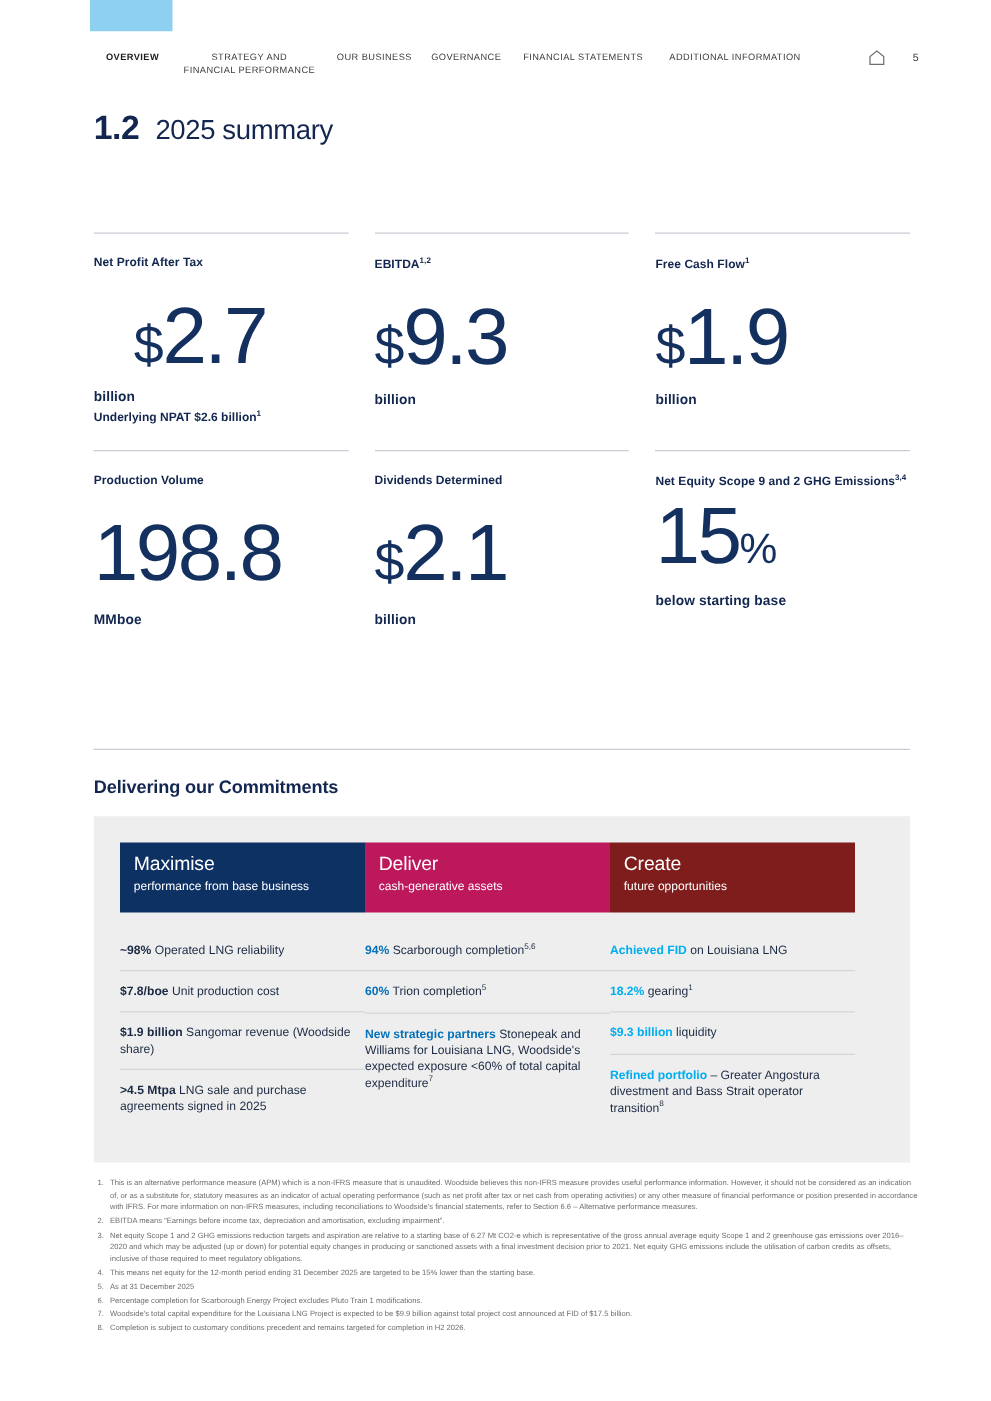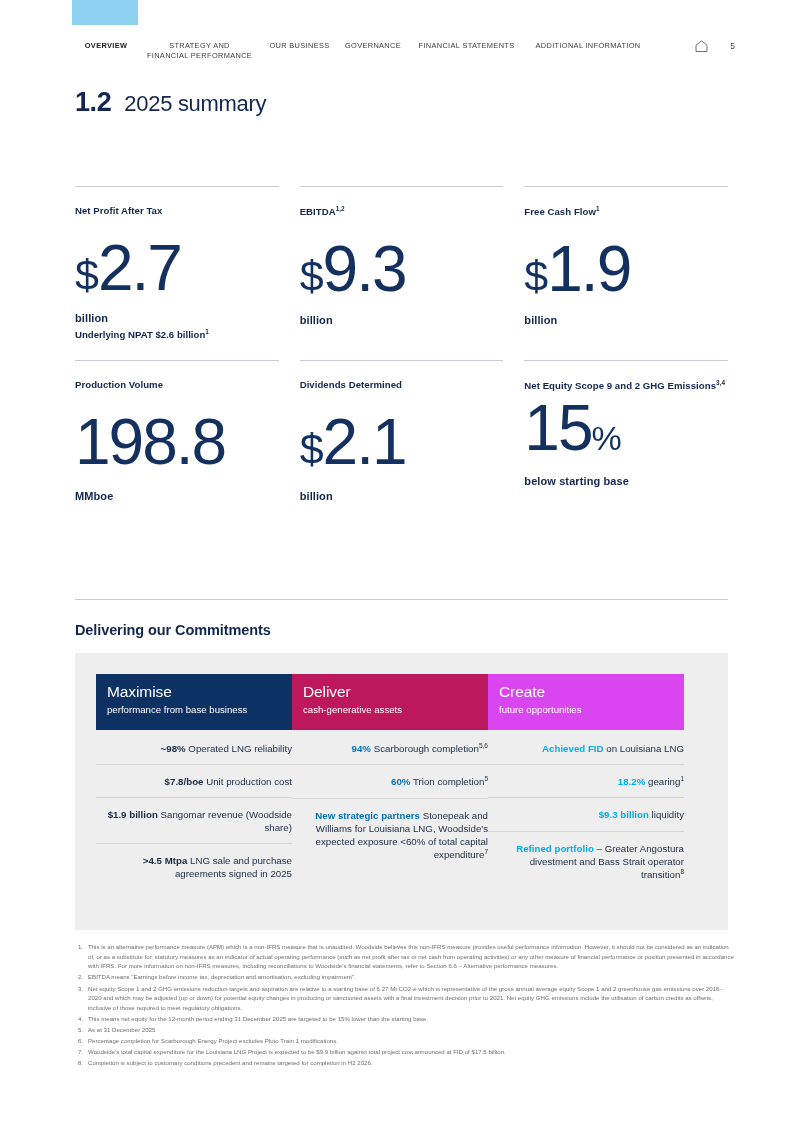--- a/index.html
+++ b/index.html
@@ -135,21 +135,21 @@
   }
   .kpi-sub {
     font-size: 9.6px;
     font-weight: bold;
     color: #12264f;
     margin-top: 4px;
     letter-spacing: 0.02px;
   }
   .kpi-sub sup { font-size: 6.4px; vertical-align: super; }
 
-  .v-npat   { margin-top: 24px; }
+  .v-npat   { margin-top: 24px; margin-left: 32px; }
   .v-npat + .kpi-unit { margin-top: 17px; }
   .v-gen    { margin-top: 24px; }
   .v-gen + .kpi-unit { margin-top: 17px; }
 
   .v-prod   { margin-top: 25px; }
   .v-prod + .kpi-unit { margin-top: 20px; }
   .v-div    { margin-top: 25px; }
   .v-div + .kpi-unit { margin-top: 20px; }
   .v-ghg    { margin-top: 10px; }
   .v-ghg + .kpi-unit { margin-top: 19px; }
@@ -205,21 +205,21 @@
     line-height: 1.05;
     letter-spacing: -0.1px;
   }
   .col-head-sub {
     font-size: 9.6px;
     font-weight: 400;
     margin-top: 4px;
     letter-spacing: 0.02px;
   }
 
-  .col-items { padding-top: 2px; text-align: right; }
+  .col-items { padding-top: 14px; }
   .col-item {
     font-size: 9.7px;
     line-height: 1.35;
     color: #1b2a43;
     padding: 10px 0 9px 0;
     border-bottom: 1px solid #d6d6d6;
     letter-spacing: 0.01px;
   }
   .col-item:last-child { border-bottom: none; }
   .col-item .hl {
@@ -374,21 +374,21 @@
       <div class="col-head-sub">cash-generative assets</div>
     </div>
     <div class="col-items">
       <div class="col-item"><span class="hl">94%</span><span> Scarborough completion</span><sup>5,6</sup></div>
       <div class="col-item"><span class="hl">60%</span><span> Trion completion</span><sup>5</sup></div>
       <div class="col-item"><span class="hl">New strategic partners</span><span> Stonepeak and Williams for Louisiana LNG, Woodside's expected exposure &lt;60% of total capital expenditure</span><sup>7</sup></div>
     </div>
   </div>
 
   <div class="commit-col col-3">
-    <div class="col-head" style="background:#d946ef;">
+    <div class="col-head" style="background:#7f1d1d;">
       <div class="col-head-title">Create</div>
       <div class="col-head-sub">future opportunities</div>
     </div>
     <div class="col-items">
       <div class="col-item"><span class="hl">Achieved FID</span><span> on Louisiana LNG</span></div>
       <div class="col-item"><span class="hl">18.2%</span><span> gearing</span><sup>1</sup></div>
       <div class="col-item"><span class="hl">$9.3 billion</span><span> liquidity</span></div>
       <div class="col-item"><span class="hl">Refined portfolio</span><span> – Greater Angostura divestment and Bass Strait operator transition</span><sup>8</sup></div>
     </div>
   </div>

